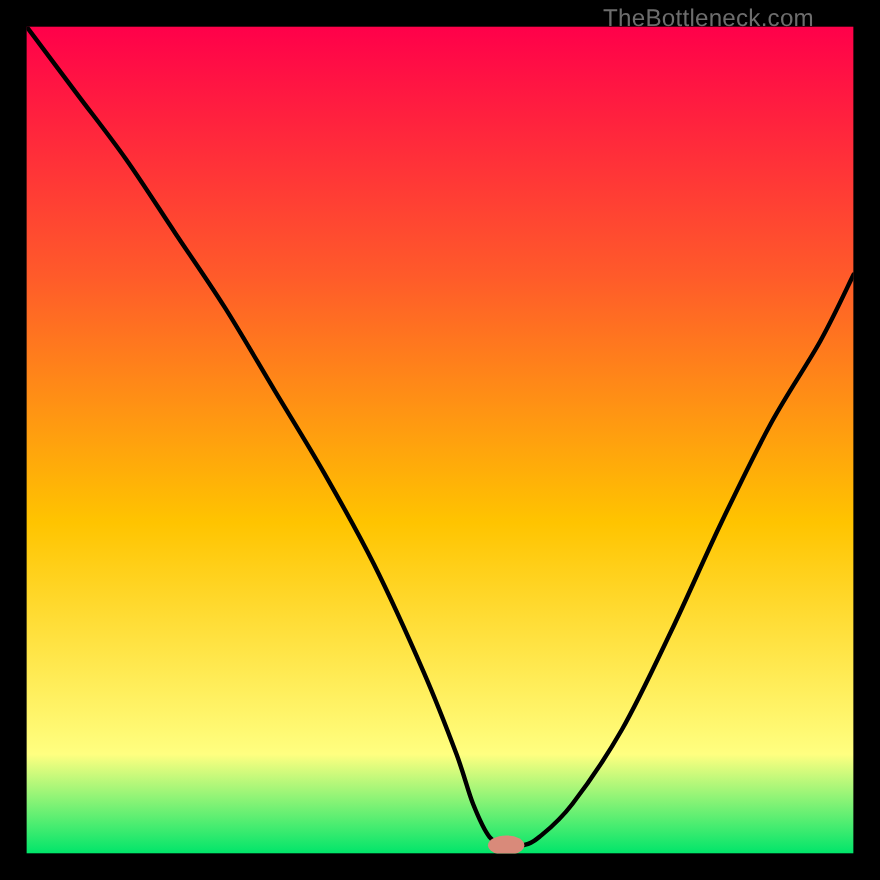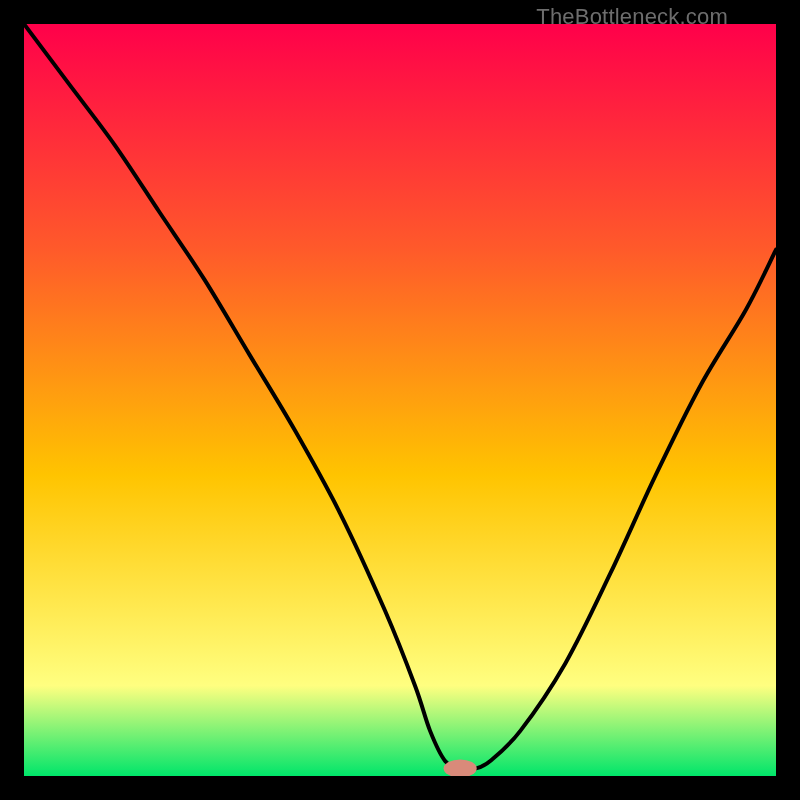--- a/index.html
+++ b/index.html
@@ -9,20 +9,21 @@
     height: 800px;
     background: #000;
     font-family: Arial, Helvetica, sans-serif;
     overflow: hidden;
   }
   .frame {
     position: relative;
     width: 744px;
     height: 800px;
     background: #000;
+    padding-left: 12px;
   }
   .watermark {
     position: absolute;
     top: 4px;
     right: 16px;
     color: #6d6d6d;
     font-size: 22px;
     font-weight: 500;
     letter-spacing: 0.2px;
     user-select: none;

